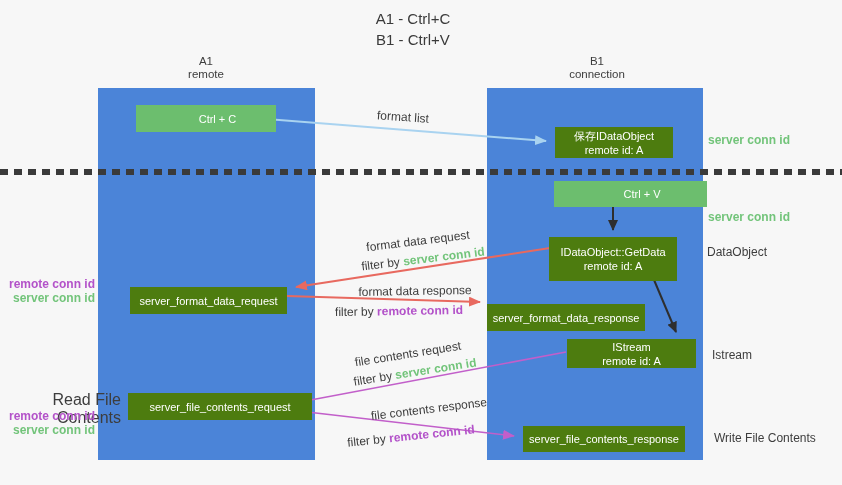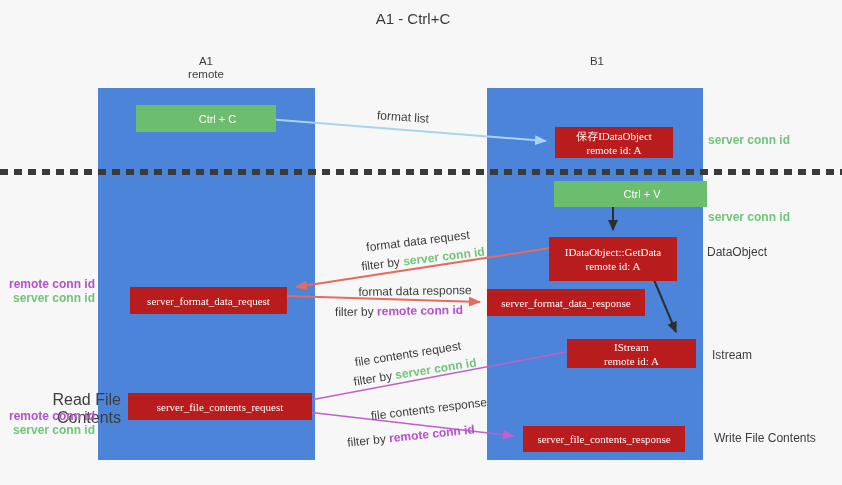--- a/index.html
+++ b/index.html
@@ -14,47 +14,49 @@
   .column{position:absolute;top:88px;height:372px;background:#4b84d8;z-index:1;}
   .column.left{left:98px;width:217px;}
   .column.right{left:487px;width:216px;}
   .divider{position:absolute;left:0;top:169px;width:842px;height:6px;z-index:2;
            background:repeating-linear-gradient(90deg,#3a3a3a 0 8px,transparent 8px 14px);}
   .arrows{position:absolute;left:0;top:0;z-index:3;}
   .node{position:absolute;z-index:4;color:#fff;display:flex;flex-direction:column;
         align-items:center;justify-content:center;text-align:center;
         font-size:11px;line-height:14px;}
   .green{background:#6cbe6e;padding-left:23px;}
-  .orange{background:#b91c1c;font-family:Liberation Serif, serif;}
+  .orange{background:#4d7c0f;}
   .albl{position:absolute;z-index:5;font-size:12px;white-space:nowrap;color:#3d3d3d;
         transform:translate(-50%,-50%);}
   .slbl{position:absolute;z-index:5;font-size:12px;white-space:nowrap;}
   .g{color:#72c47a;font-weight:bold;}
   .p{color:#b352c9;font-weight:bold;}
   .dark{color:#3d3d3d;}
   .left-group{position:absolute;left:0;width:95px;text-align:right;z-index:5;
               font-size:12px;line-height:13.5px;}
   .read-file{position:absolute;left:0;top:391px;width:121px;text-align:right;
              z-index:5;font-size:16px;color:#3d3d3d;}
 </style>
 </head>
 <body>
 
 <div class="canvas">
 
   <div class="title">
     <div>A1 - Ctrl+C</div>
+    <div>B1 - Ctrl+V</div>
   </div>
 
   <div class="col-header left">
     <div>A1</div>
     <div>remote</div>
   </div>
   <div class="col-header right">
     <div>B1</div>
+    <div>connection</div>
   </div>
 
   <div class="column left"></div>
   <div class="column right"></div>
 
   <div class="divider"></div>
 
   <svg class="arrows" width="842" height="485">
     <defs>
       <marker id="m-blue" markerUnits="userSpaceOnUse" markerWidth="12" markerHeight="10" refX="11" refY="5" orient="auto">
@@ -94,21 +96,21 @@
 
   <div class="node orange" style="left:549px;top:237px;width:128px;height:44px">
     <span>IDataObject::GetData</span>
     <span>remote id: A</span>
   </div>
 
   <div class="node orange" style="left:130px;top:287px;width:157px;height:27px">
     <span>server_format_data_request</span>
   </div>
 
-  <div class="node orange" style="left:487px;top:289px;width:158px;height:27px">
+  <div class="node orange" style="left:487px;top:304px;width:158px;height:27px">
     <span>server_format_data_response</span>
   </div>
 
   <div class="node orange" style="left:567px;top:339px;width:129px;height:29px">
     <span>IStream</span>
     <span>remote id: A</span>
   </div>
 
   <div class="node orange" style="left:128px;top:393px;width:184px;height:27px">
     <span>server_file_contents_request</span>

